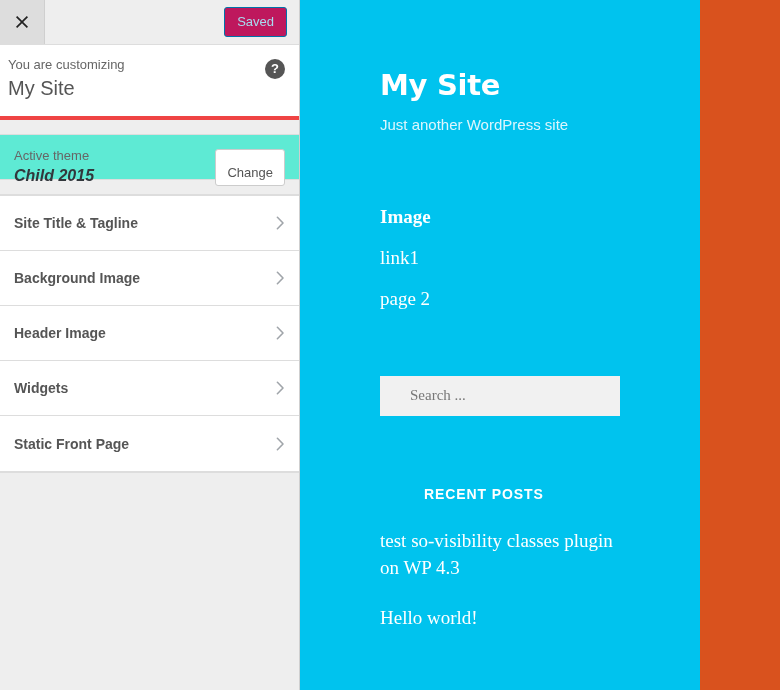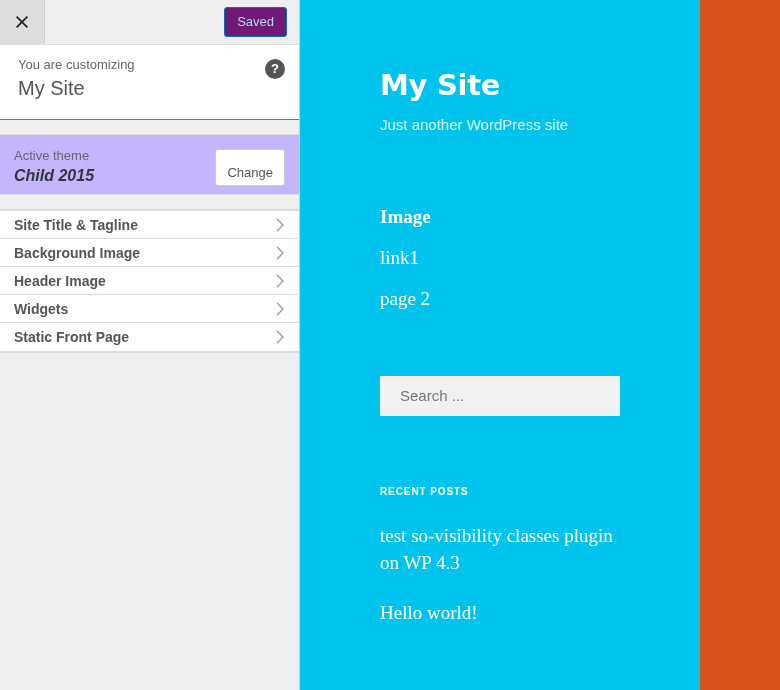--- a/index.html
+++ b/index.html
@@ -48,35 +48,35 @@
     align-items: center;
     justify-content: center;
     cursor: pointer;
     box-sizing: border-box;
   }
   .cz-close svg { display: block; }
   .cz-header-spacer { flex: 1; }
   .cz-save {
     align-self: center;
     margin-right: 12px;
-    background: #701a75;
+    background: #be185d;
     border: 1px solid #0073aa;
     border-radius: 3px;
     color: #a8dcf0;
     font-size: 13px;
     line-height: 1;
     padding: 7px 12px 8px 12px;
     font-family: "Liberation Sans", sans-serif;
     cursor: default;
   }
 
   .cz-info {
     background: #ffffff;
-    border-bottom: 1px solid #ef4444;
-    padding: 12px 14px 14px 18px;
+    border-bottom: 4px solid #ef4444;
+    padding: 12px 14px 14px 8px;
     position: relative;
     box-sizing: border-box;
     height: 75px;
   }
   .cz-info-label {
     font-size: 13px;
     color: #666666;
     line-height: 1.3;
   }
   .cz-info-title {
@@ -104,26 +104,26 @@
   }
 
   .cz-spacer {
     height: 15px;
     background: #eeeeee;
     border-bottom: 1px solid #dddddd;
     box-sizing: border-box;
   }
 
   .cz-theme {
-    background: #c4b5fd;
+    background: #5eead4;
     border-bottom: 1px solid #dddddd;
     padding: 13px 14px 14px 14px;
     position: relative;
     box-sizing: border-box;
-    height: 60px;
+    height: 45px;
   }
   .cz-theme-label {
     font-size: 13px;
     color: #666666;
     line-height: 1.25;
   }
   .cz-theme-name {
     font-size: 16px;
     color: #32373c;
     font-weight: bold;
@@ -145,21 +145,21 @@
     cursor: pointer;
     font-family: "Liberation Sans", sans-serif;
   }
 
   .cz-panels {
     background: #ffffff;
     border-top: 1px solid #dddddd;
     border-bottom: 1px solid #dddddd;
   }
   .cz-panel {
-    height: 28px;
+    height: 55px;
     border-bottom: 1px solid #dddddd;
     display: flex;
     align-items: center;
     padding: 0 14px;
     box-sizing: border-box;
     cursor: pointer;
     background: #ffffff;
   }
   .cz-panel:last-child { border-bottom: none; }
   .cz-panel-title {
@@ -232,41 +232,42 @@
   .site-search {
     margin-top: 68px;
   }
   .site-search input {
     width: 240px;
     height: 40px;
     background: #f1f1f1;
     border: none;
     outline: none;
     box-sizing: border-box;
-    padding: 0 20px;
-    font-family: Liberation Sans, sans-serif;
+    padding: 0 30px;
+    font-family: Liberation Serif, serif;
     font-size: 15px;
     color: #555555;
   }
   .site-search input::placeholder {
     color: #777777;
     opacity: 1;
   }
 
   .widget-recent {
     margin-top: 70px;
   }
   .widget-title {
     font-family: "Liberation Sans", sans-serif;
-    font-size: 10px;
+    font-size: 14px;
     font-weight: bold;
     color: #ffffff;
     letter-spacing: 0.9px;
     text-transform: uppercase;
     line-height: 1.2;
+    margin-left: 44px;
   }
   .widget-recent ul {
     list-style: none;
     margin: 0;
     padding: 0;
     margin-top: 24px;
   }
   .widget-recent li {
     margin-bottom: 22px;
   }

